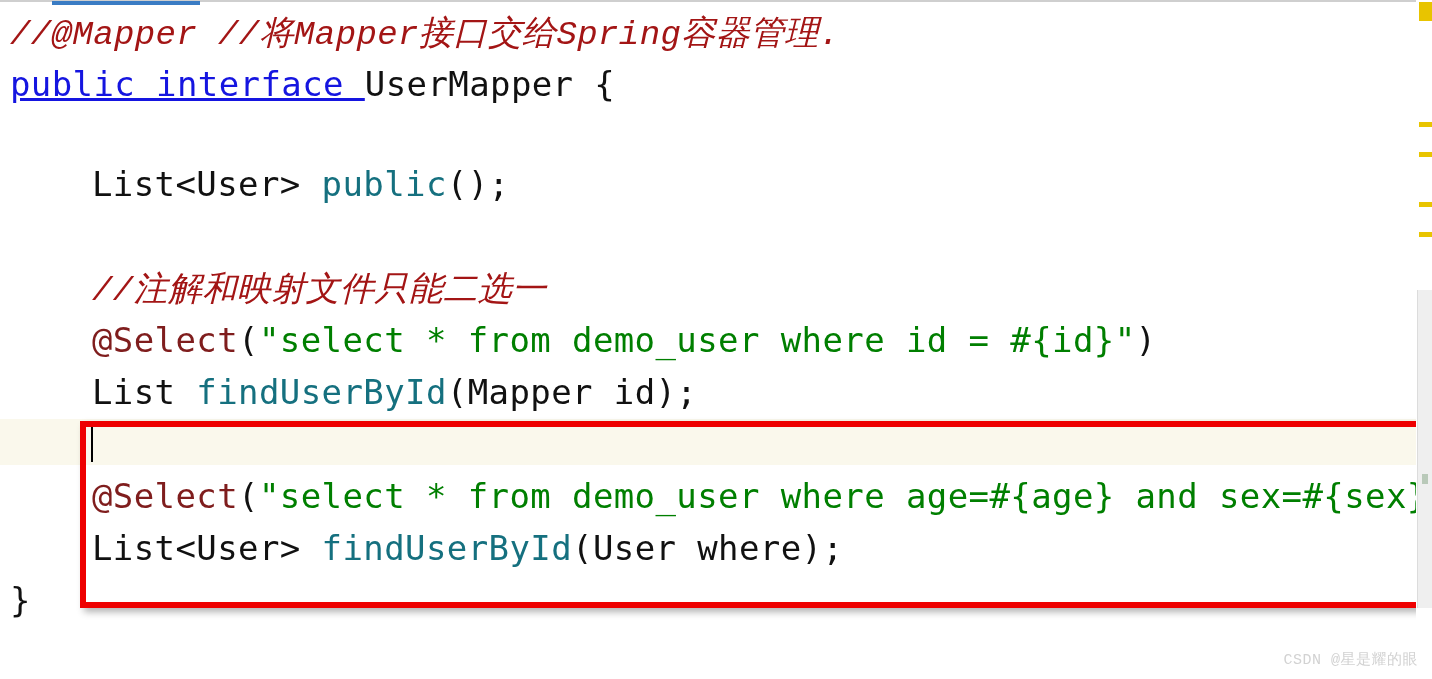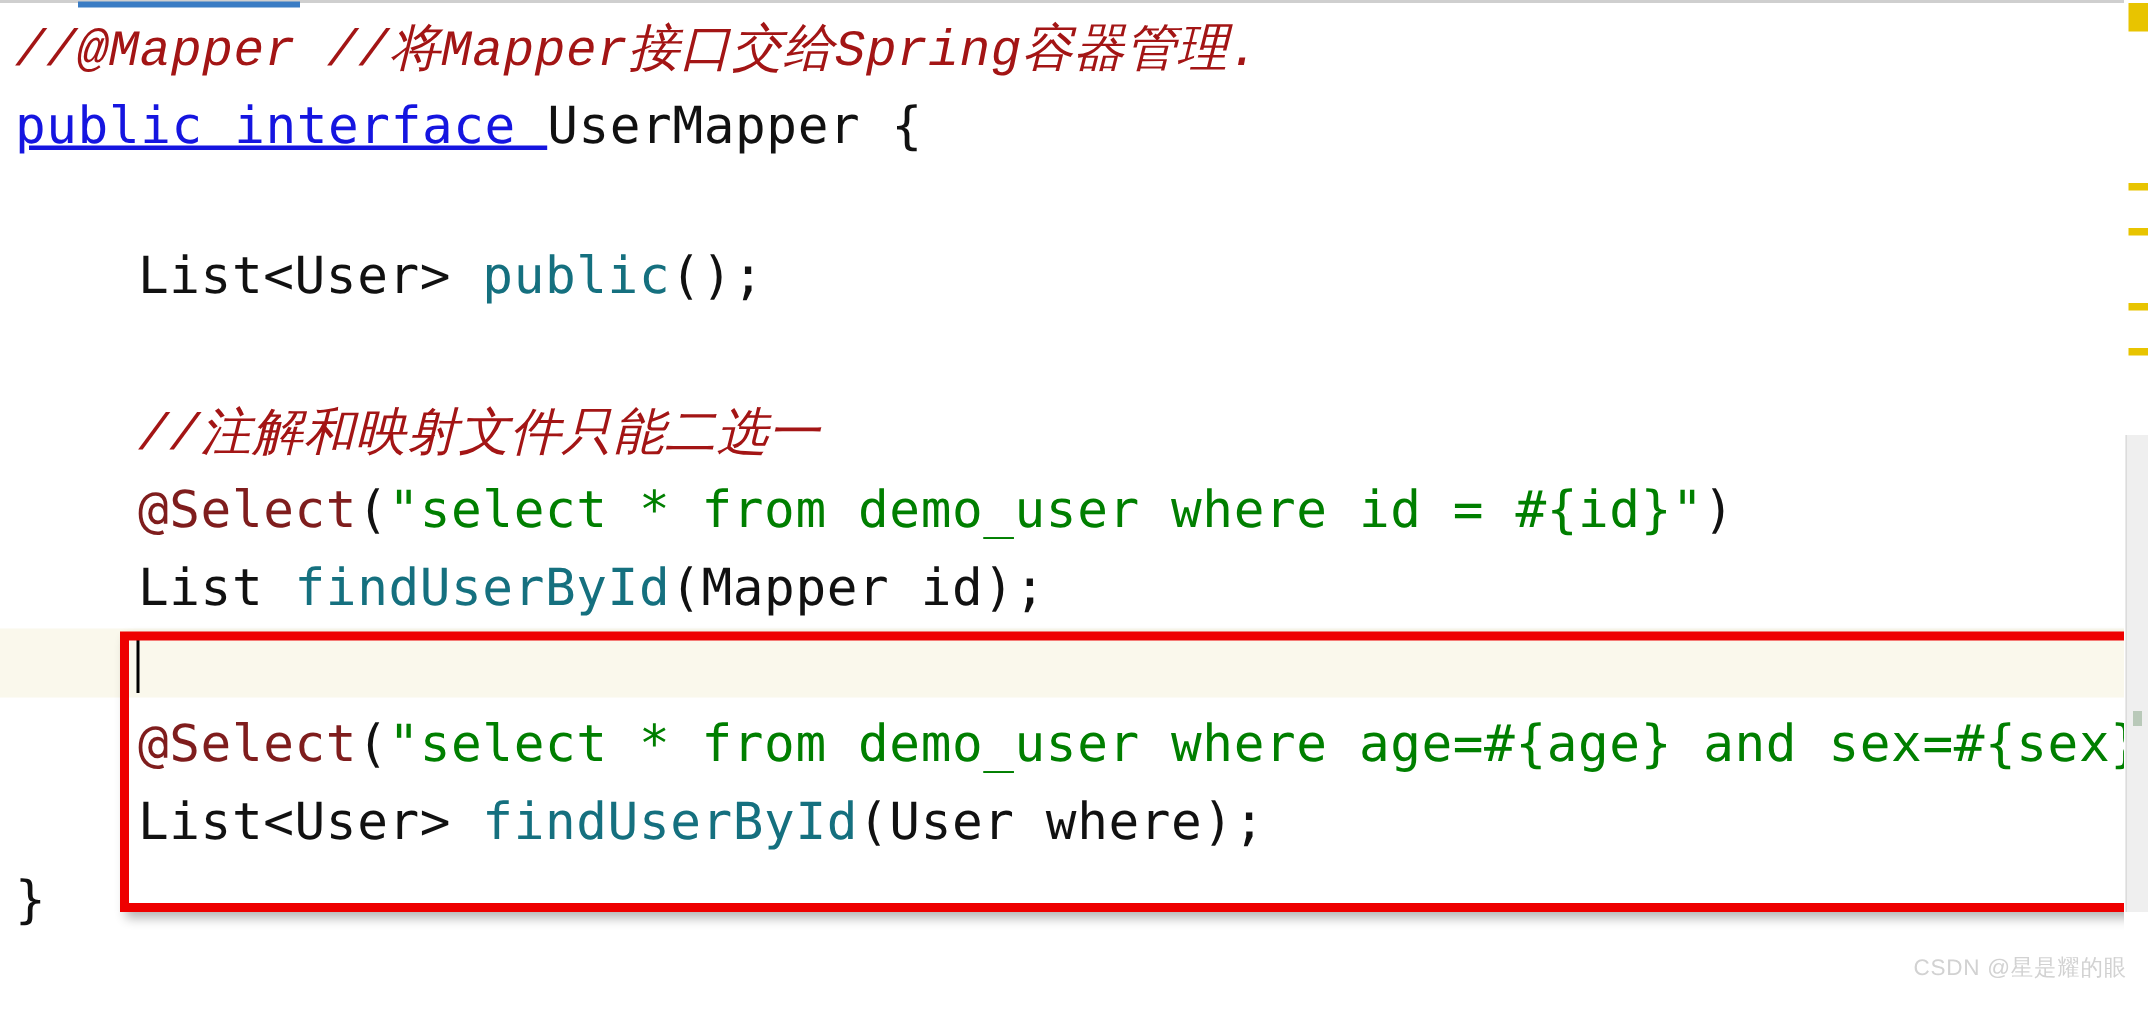--- a/index.html
+++ b/index.html
@@ -134,23 +134,23 @@
     top: 474px;
     width: 6px;
     height: 10px;
     background: #b9c9b9;
   }
 
   
   .watermark {
     position: absolute;
     right: 14px;
-    bottom: 24px;
+    bottom: 10px;
     color: #d2d2d2;
-    font-family: Liberation Sans, sans-serif;
+    font-family: Liberation Mono, monospace;
     font-size: 15px;
     letter-spacing: 0.5px;
     user-select: none;
   }
 </style>
 </head>
 <body>
 
 <div id="editor">
 

